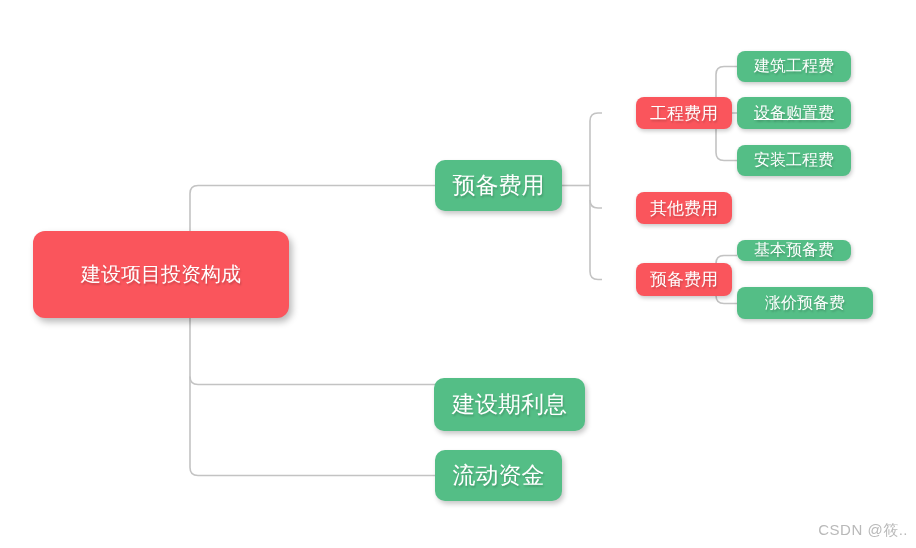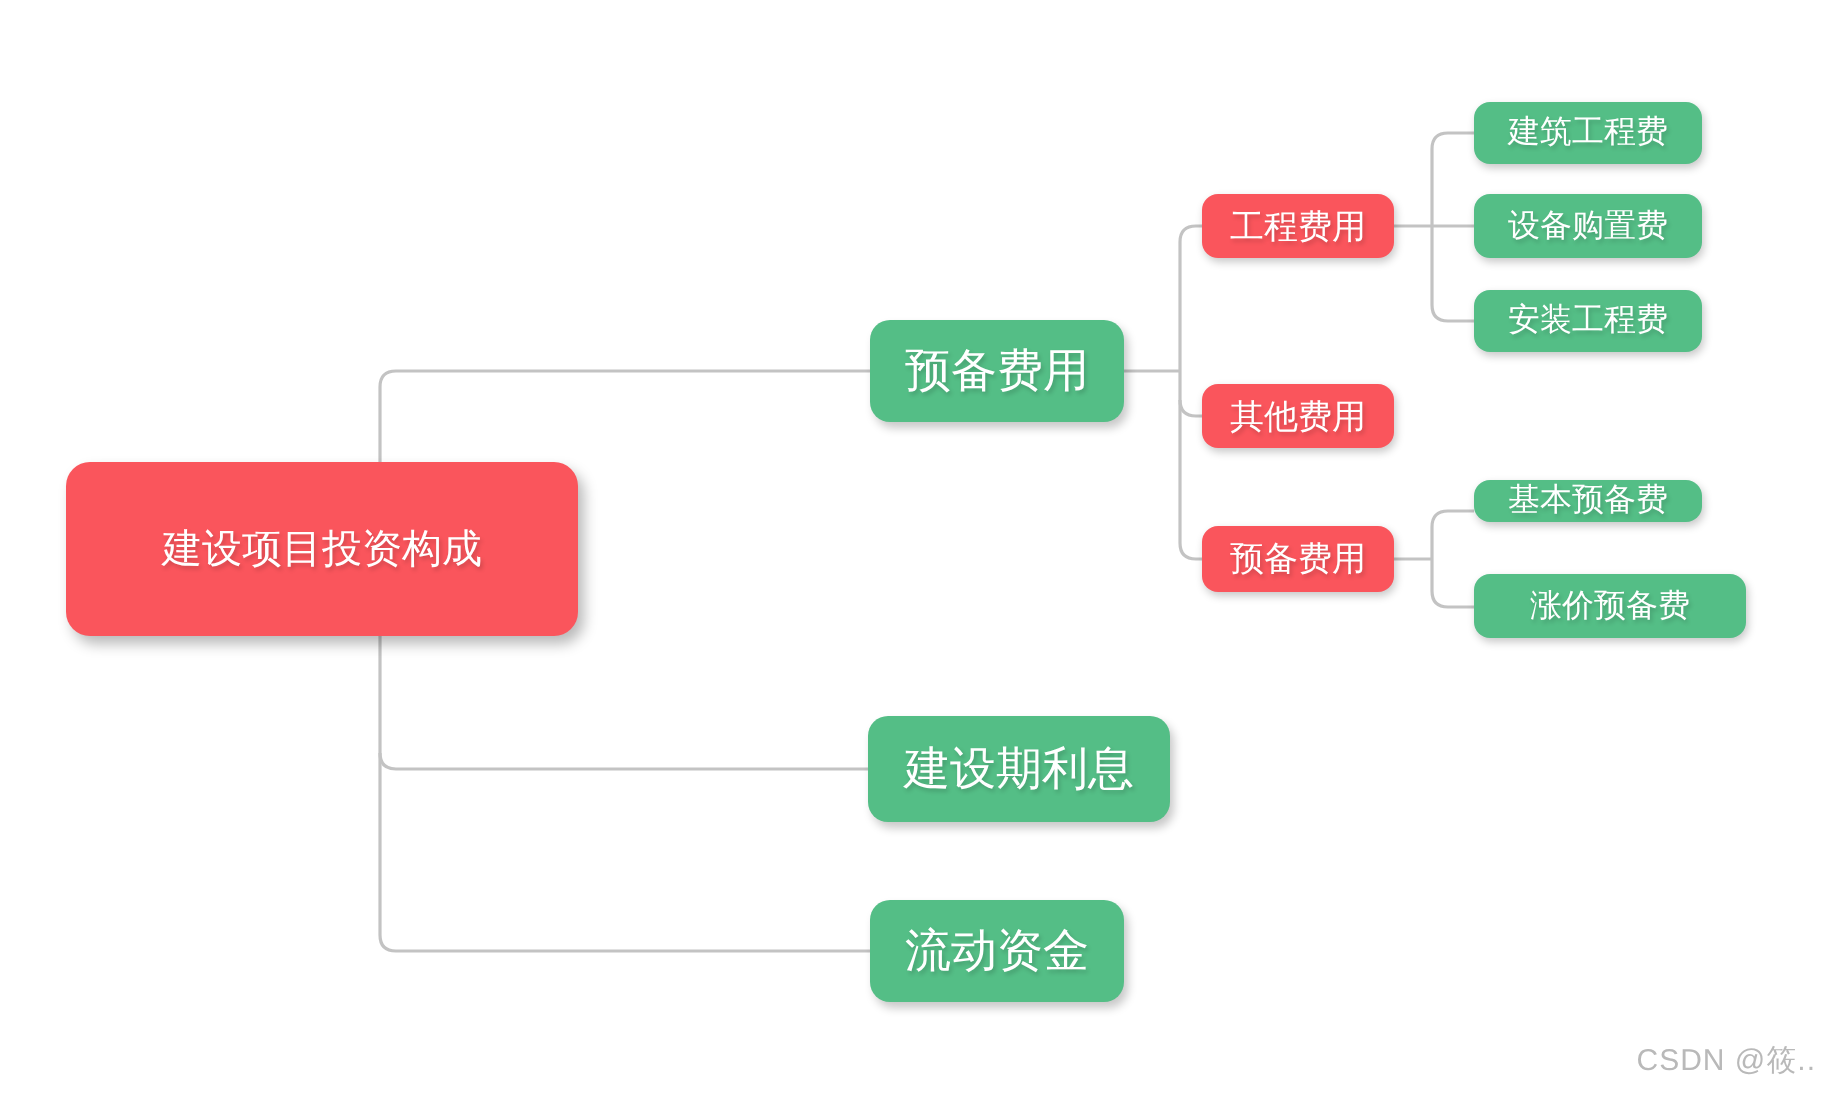--- a/index.html
+++ b/index.html
@@ -39,29 +39,29 @@
   .node.red{background:var(--branch-red);}
   .node.green{background:var(--node-green);}
   .node.root{
     left:33px;top:231px;width:256px;height:87px;
     font-size:20px;border-radius:12px;
     background:var(--root-red);
     box-shadow:3px 4px 7px rgba(0,0,0,0.28);
   }
   .node.lvl1{font-size:23px;border-radius:10px;}
   .n-jstz {left:435px;top:160px;width:127px;height:51px;}
-  .n-jsqlx{left:434px;top:358px;width:151px;height:53px;}
+  .n-jsqlx{left:434px;top:378px;width:151px;height:53px;}
   .n-ldzj {left:435px;top:450px;width:127px;height:51px;}
-  .node.lvl2{font-size:17px;border-radius:8px;box-shadow:1px 2px 4px rgba(0,0,0,0.22);}
+  .node.lvl2{font-size:17px;border-radius:8px;box-shadow:1px 2px 4px rgba(0,0,0,0.22);margin-left:35px;}
   .n-gcfy{left:601px;top:97px; width:96px;height:32px;}
   .n-qtfy{left:601px;top:192px;width:96px;height:32px;}
   .n-ybfy{left:601px;top:263px;width:96px;height:33px;}
   .node.lvl3{font-size:16px;border-radius:8px;box-shadow:1px 2px 4px rgba(0,0,0,0.22);}
   .n-jzgcf{left:737px;top:51px; width:114px;height:31px;}
-  .n-sbgzf{left:737px;top:97px; width:114px;height:32px;}
+  .n-sbgzf{left:737px;top:97px; width:114px;height:32px;text-decoration:underline;}
   .n-azgcf{left:737px;top:145px;width:114px;height:31px;font-family:Liberation Mono, monospace;}
   .n-jbybf{left:737px;top:240px;width:114px;height:21px;}
   .n-zjybf{left:737px;top:287px;width:136px;height:32px;}
   .watermark{
     position:absolute;
     right:8px;bottom:8px;
     color:var(--watermark);
     font-size:15px;
     letter-spacing:0.5px;
     margin-left:24px;

